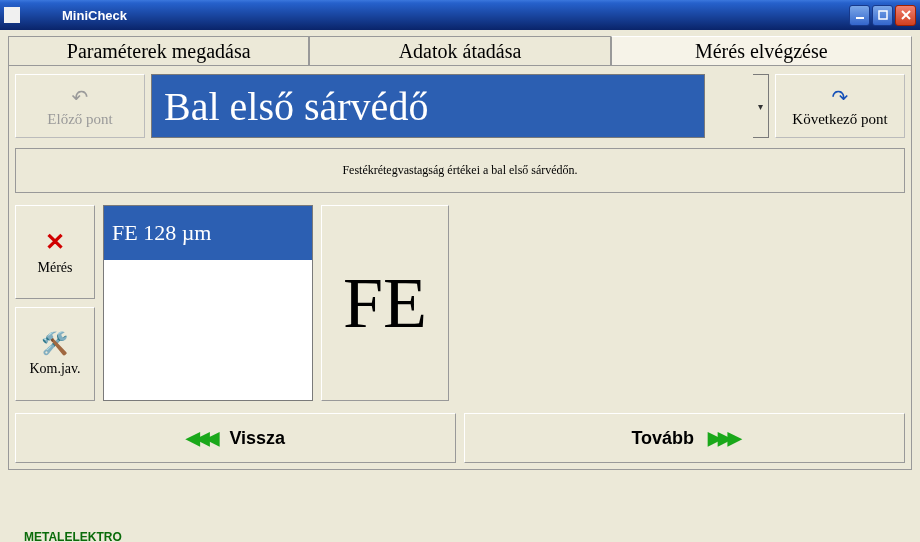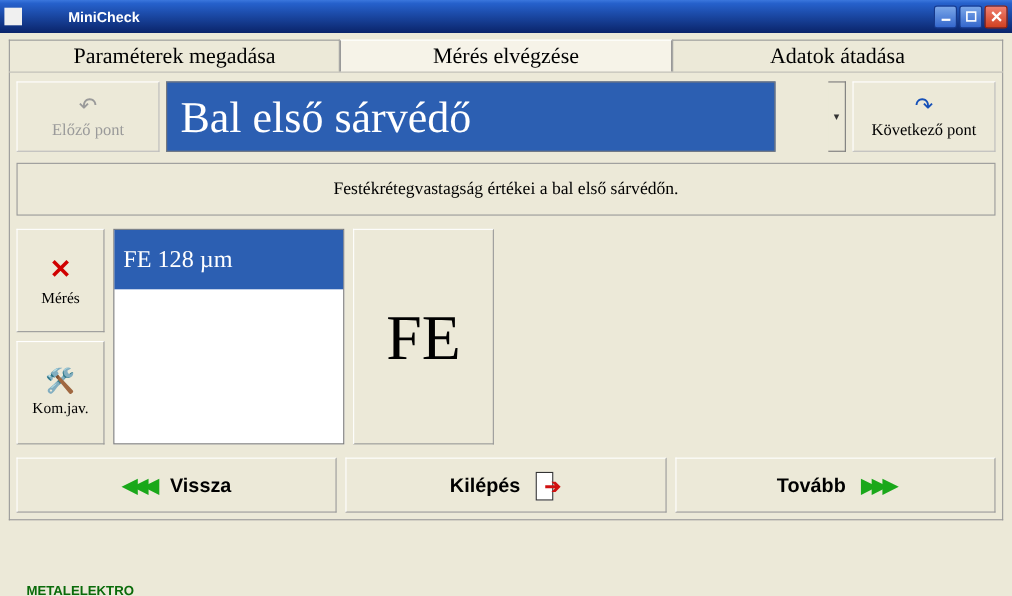--- a/index.html
+++ b/index.html
@@ -129,21 +129,21 @@
   justify-content: center;
   font-size: 10px;
   color: #333;
 }
 .info-bar {
   margin-top: 10px;
   border: 1px solid #999;
   padding: 14px 20px;
   text-align: center;
   font-family: "Times New Roman", serif;
-  font-size: 16px;
+  font-size: 12px;
 }
 .measure-row {
   display: flex;
   gap: 8px;
   margin-top: 12px;
   height: 196px;
 }
 .side-buttons {
   width: 80px;
   display: flex;
@@ -182,21 +182,21 @@
   border-top-color: #fff;
   border-left-color: #fff;
   background: #ece9d8;
   display: flex;
   align-items: center;
   justify-content: center;
   font-family: "Times New Roman", serif;
 }
 .fe-panel {
   width: 128px;
-  font-size: 58px;
+  font-size: 72px;
 }
 .val-panel {
   flex: 1;
   font-size: 200px;
   line-height: 1;
 }
 .bottom-row {
   display: flex;
   margin-top: 12px;
   height: 50px;
@@ -273,22 +273,22 @@
           <line x1="1" y1="1" x2="9" y2="9" stroke="white" stroke-width="2"></line>
           <line x1="9" y1="1" x2="1" y2="9" stroke="white" stroke-width="2"></line>
         </svg>
     </div>
   </div>
 </div>
 
 <div class="content">
   <div class="tabs">
     <div class="tab">Paraméterek megadása</div>
+    <div class="tab">Adatok átadása</div>
     <div class="tab active">Mérés elvégzése</div>
-    <div class="tab">Adatok átadása</div>
   </div>
 
   <div class="tab-body">
 
     <div class="nav-row">
       <div class="nav-btn disabled">
         <span class="icon">↶</span>
         <span>Előző pont</span>
       </div>
       <div class="part-select">
@@ -319,24 +319,20 @@
       </div>
       <div class="fe-panel">FE</div>
     </div>
 
     <div class="bottom-row">
       <div class="bottom-btn">
         <span class="tri green">◀◀◀</span>
         <span>Vissza</span>
       </div>
       <div class="bottom-btn">
-        <span>Kilépés</span>
-        <span class="exit-icon"></span>
-      </div>
-      <div class="bottom-btn">
         <span>Tovább</span>
         <span class="tri green">▶▶▶</span>
       </div>
     </div>
 
   </div>
 
   <div class="footer">METALELEKTRO</div>
 </div>
 

